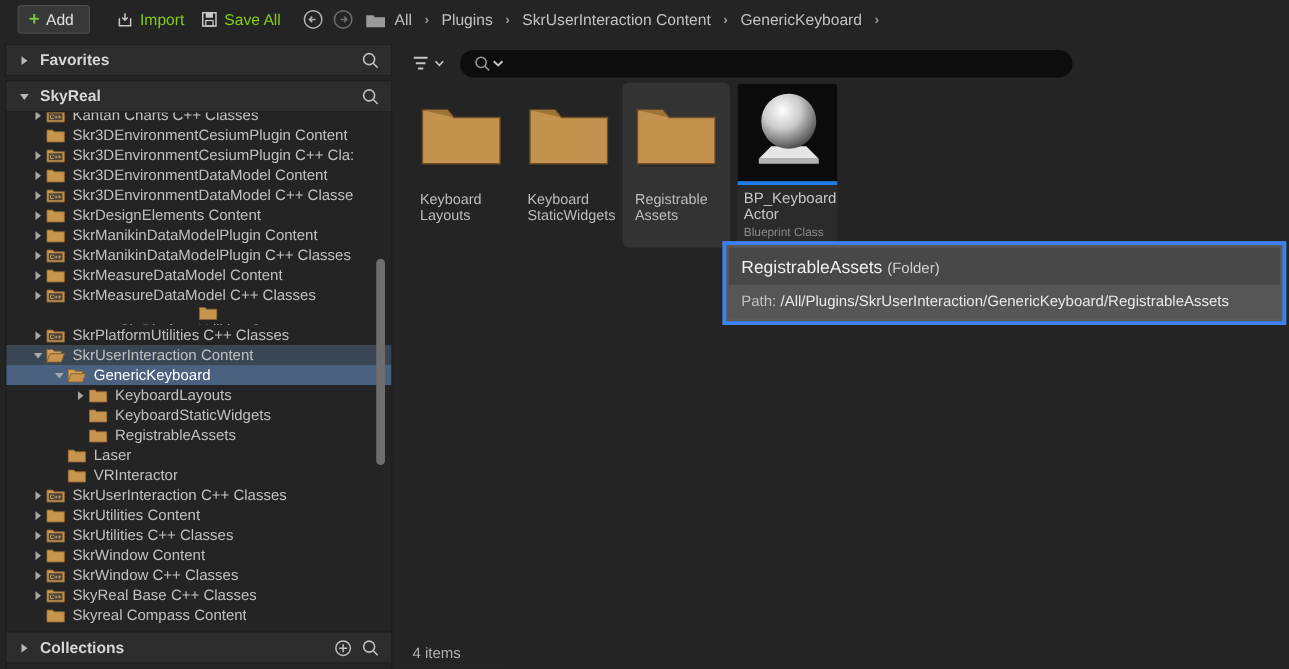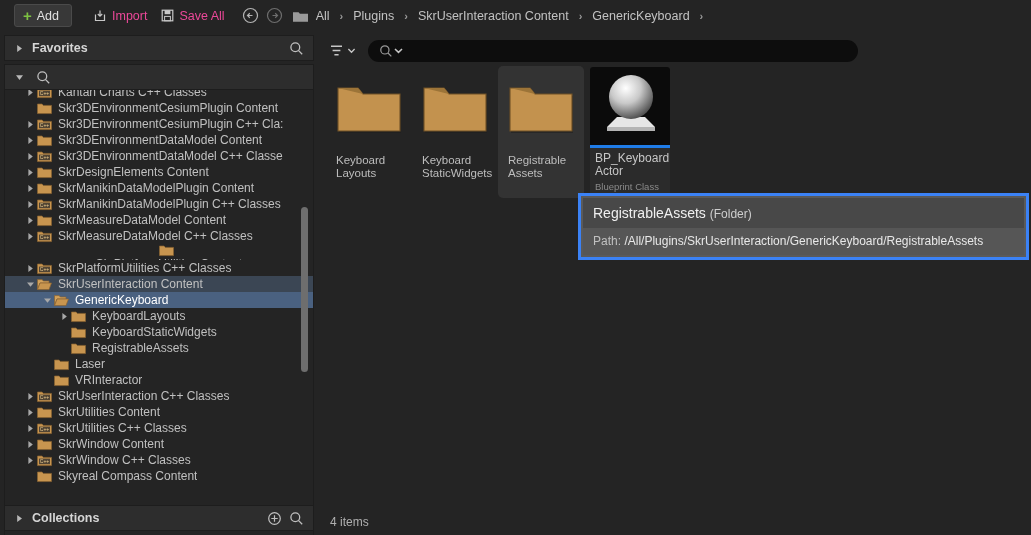--- a/index.html
+++ b/index.html
@@ -35,21 +35,21 @@
     color: #e0e0e0; font-size: 12.5px;
     cursor: pointer;
   }
   .plus-glyph {
     color: #7dc242; font-size: 15px; font-weight: bold; line-height: 1;
     margin-top: -1px;
   }
   .tb-item {
     display: flex; align-items: center; gap: 5px;
     height: 23px; padding: 0 7px;
-    color: #ec4899; font-size: 12.5px;
+    color: #84cc16; font-size: 12.5px;
     cursor: pointer; white-space: nowrap;
   }
   .tb-item.first { margin-left: 14px; }
   .icon-svg { display: block; }
   .nav-arrows { display: flex; align-items: center; gap: 2px; margin-left: 8px; }
   .nav-btn { width: 22px; height: 22px; display: flex; align-items: center; justify-content: center; cursor: pointer; }
   .crumb {
     color: #c2c2c2; font-size: 12.5px; padding: 0 3px;
     cursor: pointer; white-space: nowrap;
   }
@@ -283,20 +283,21 @@
         </svg>
       </span>
     </div>
 
     <div class="section-head" style="margin-top:3px">
       <span class="tri">
         <svg class="icon-svg" width="9" height="9" viewBox="0 0 9 9">
             <path d="M1 2.2 L8 2.2 L4.5 7 z" fill="#b8b8b8"></path>
           </svg>
       </span>
+      <span class="section-title">SkyReal</span>
       <span class="head-icon">
         <svg class="icon-svg" width="15" height="15" viewBox="0 0 15 15">
           <circle cx="6.3" cy="6.3" r="4.4" fill="none" stroke="#c0c0c0" stroke-width="1.3"></circle>
           <path d="M9.6 9.6 L13.2 13.2" stroke="#c0c0c0" stroke-width="1.3" fill="none"></path>
         </svg>
       </span>
     </div>
 
     <div class="tree-wrap">
       <div class="tree" id="tree-root">
@@ -600,20 +601,35 @@
               </svg>
             </span>
             <span class="row-icon">
               <svg class="icon-svg" width="15" height="13" viewBox="0 0 15 13">
                 <path d="M0.5 2 h4.6 l1.2 1.4 H14.5 V11.6 H0.5 z" fill="#c8954f" stroke="#8a6330" stroke-width="0.7"></path>
                 <rect x="2" y="4.6" width="11" height="5.6" fill="#2b2b2b" opacity="0.75"></rect>
                 <text x="7.5" y="9.2" font-size="5" fill="#e8c98c" text-anchor="middle" font-family="Liberation Sans, sans-serif">C++</text>
               </svg>
             </span>
             <span class="row-label">SkrWindow C++ Classes</span>
+          </div>
+          <div class="tree-row" style="padding-left: 18px;">
+            <span class="tri-slot">
+              <svg class="icon-svg" width="9" height="9" viewBox="0 0 9 9">
+                <path d="M2.4 1 L6.8 4.5 L2.4 8 z" fill="#a8a8a8"></path>
+              </svg>
+            </span>
+            <span class="row-icon">
+              <svg class="icon-svg" width="15" height="13" viewBox="0 0 15 13">
+                <path d="M0.5 2 h4.6 l1.2 1.4 H14.5 V11.6 H0.5 z" fill="#c8954f" stroke="#8a6330" stroke-width="0.7"></path>
+                <rect x="2" y="4.6" width="11" height="5.6" fill="#2b2b2b" opacity="0.75"></rect>
+                <text x="7.5" y="9.2" font-size="5" fill="#e8c98c" text-anchor="middle" font-family="Liberation Sans, sans-serif">C++</text>
+              </svg>
+            </span>
+            <span class="row-label">SkyReal Base C++ Classes</span>
           </div>
           <div class="tree-row" style="padding-left: 18px;">
             <span class="tri-slot"></span>
             <span class="row-icon">
               <svg class="icon-svg" width="15" height="13" viewBox="0 0 15 13">
                 <path d="M0.5 2 h4.6 l1.2 1.4 H14.5 V11.6 H0.5 z" fill="#c8954f" stroke="#8a6330" stroke-width="0.7"></path>
               </svg>
             </span>
             <span class="row-label">Skyreal Compass Content</span>
           </div>

